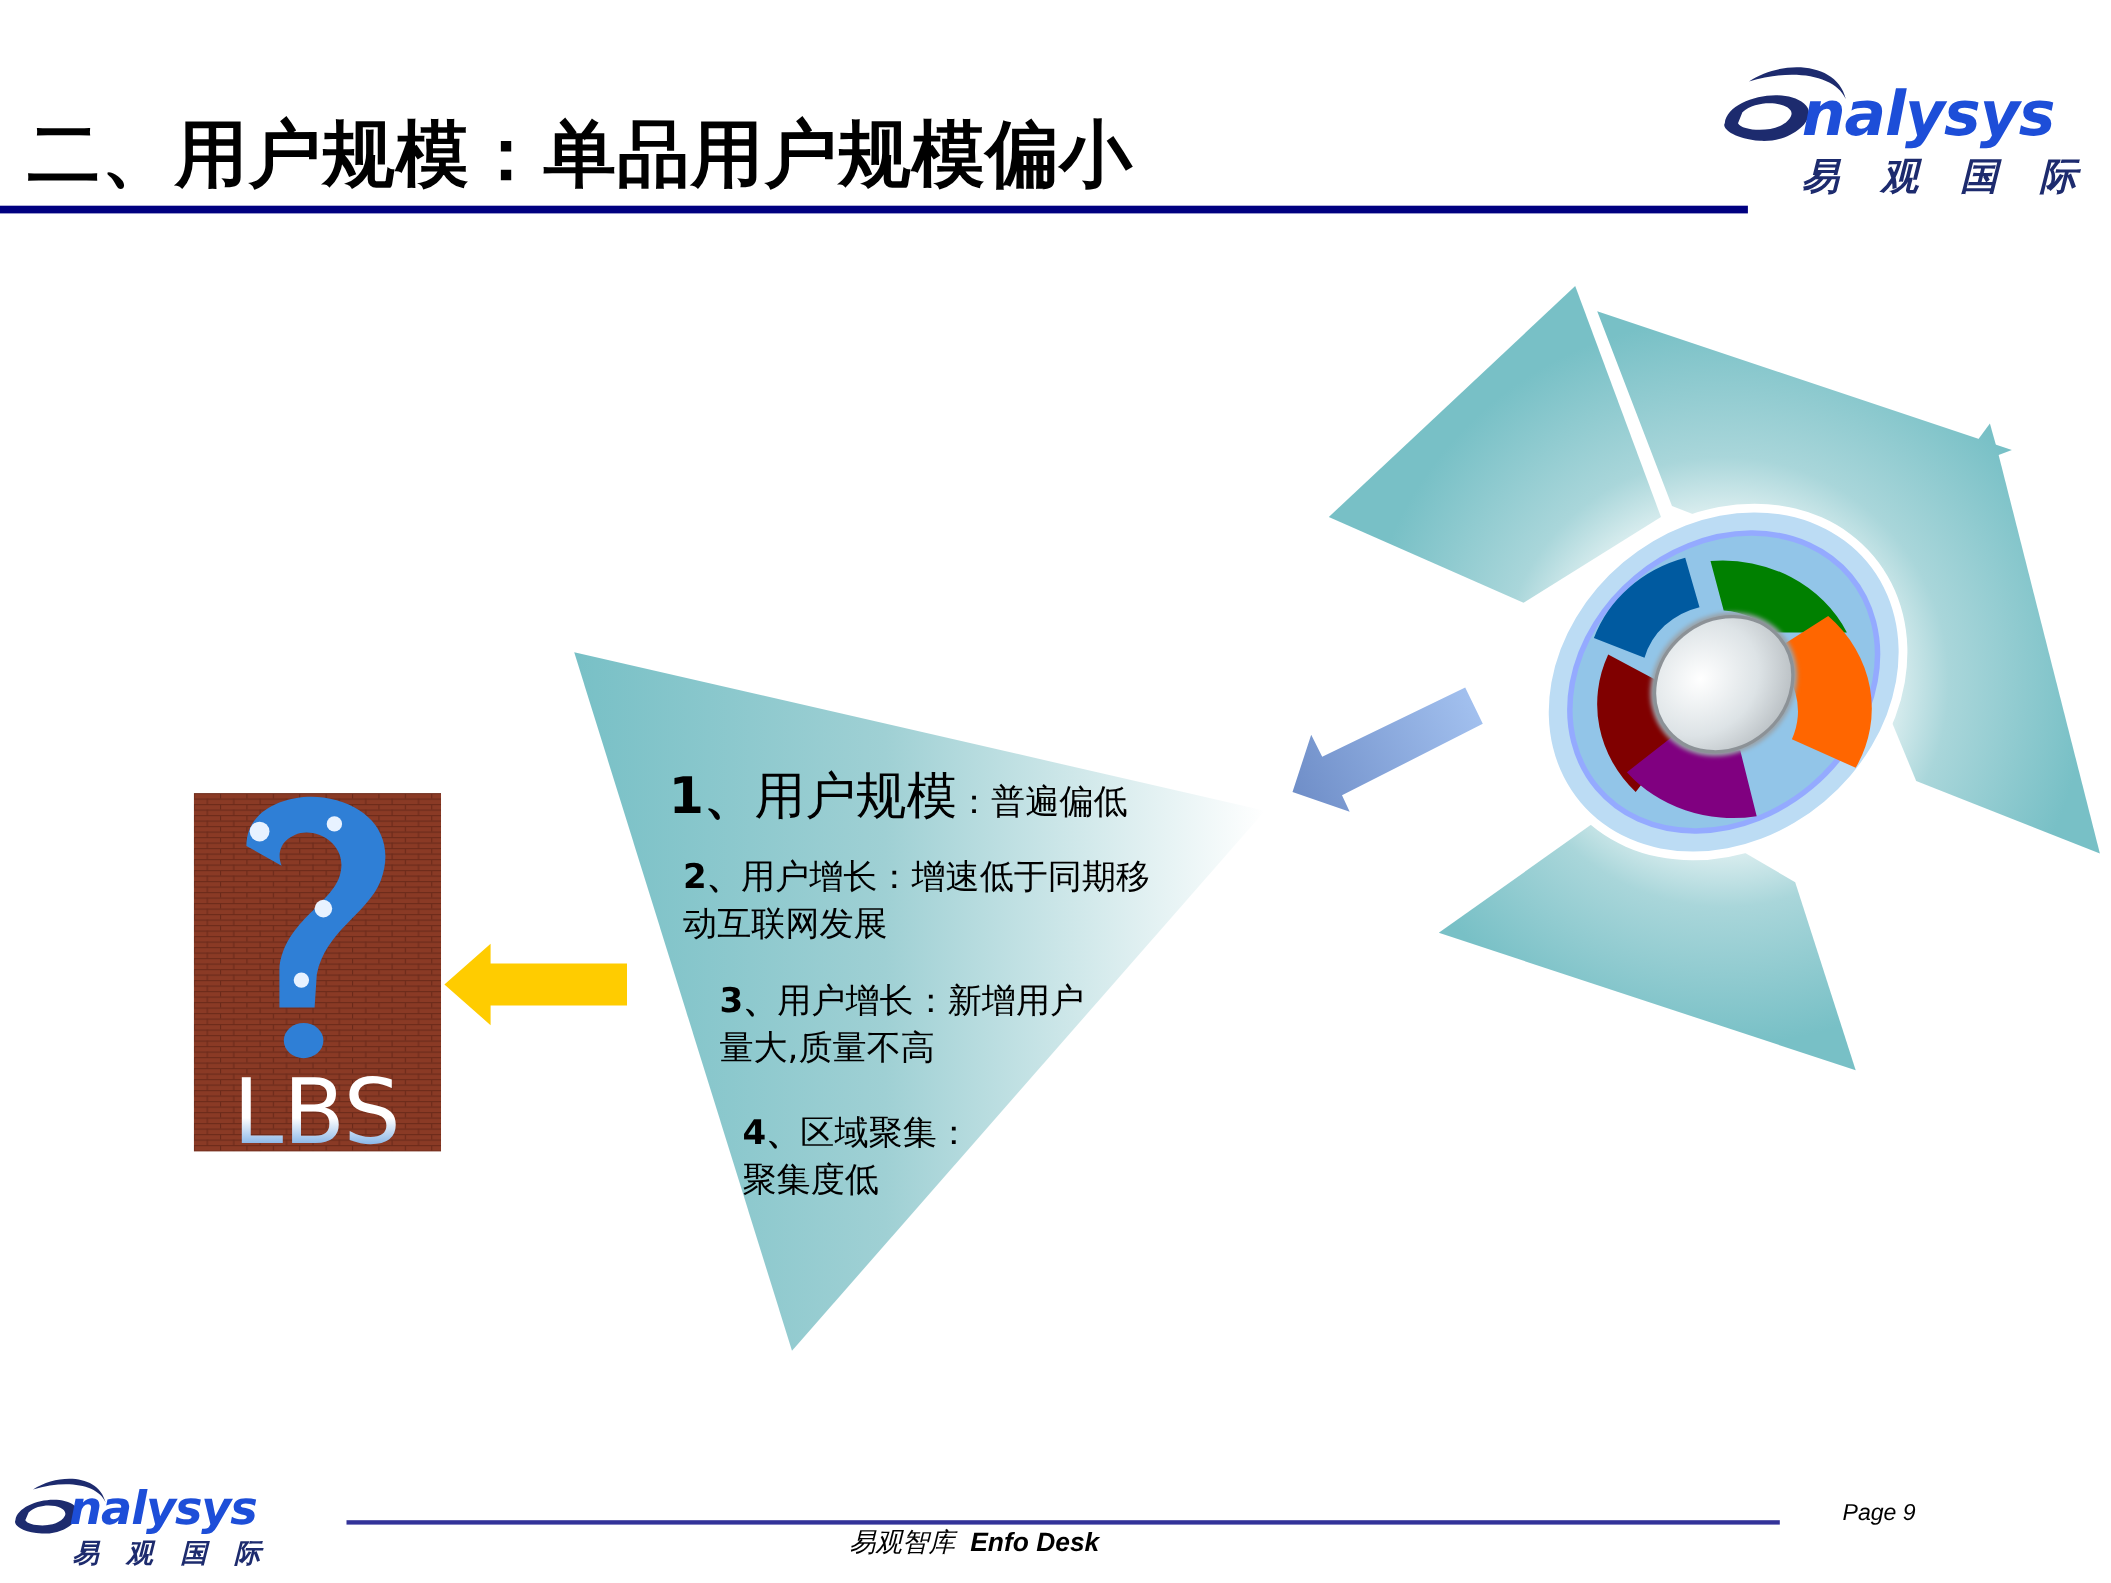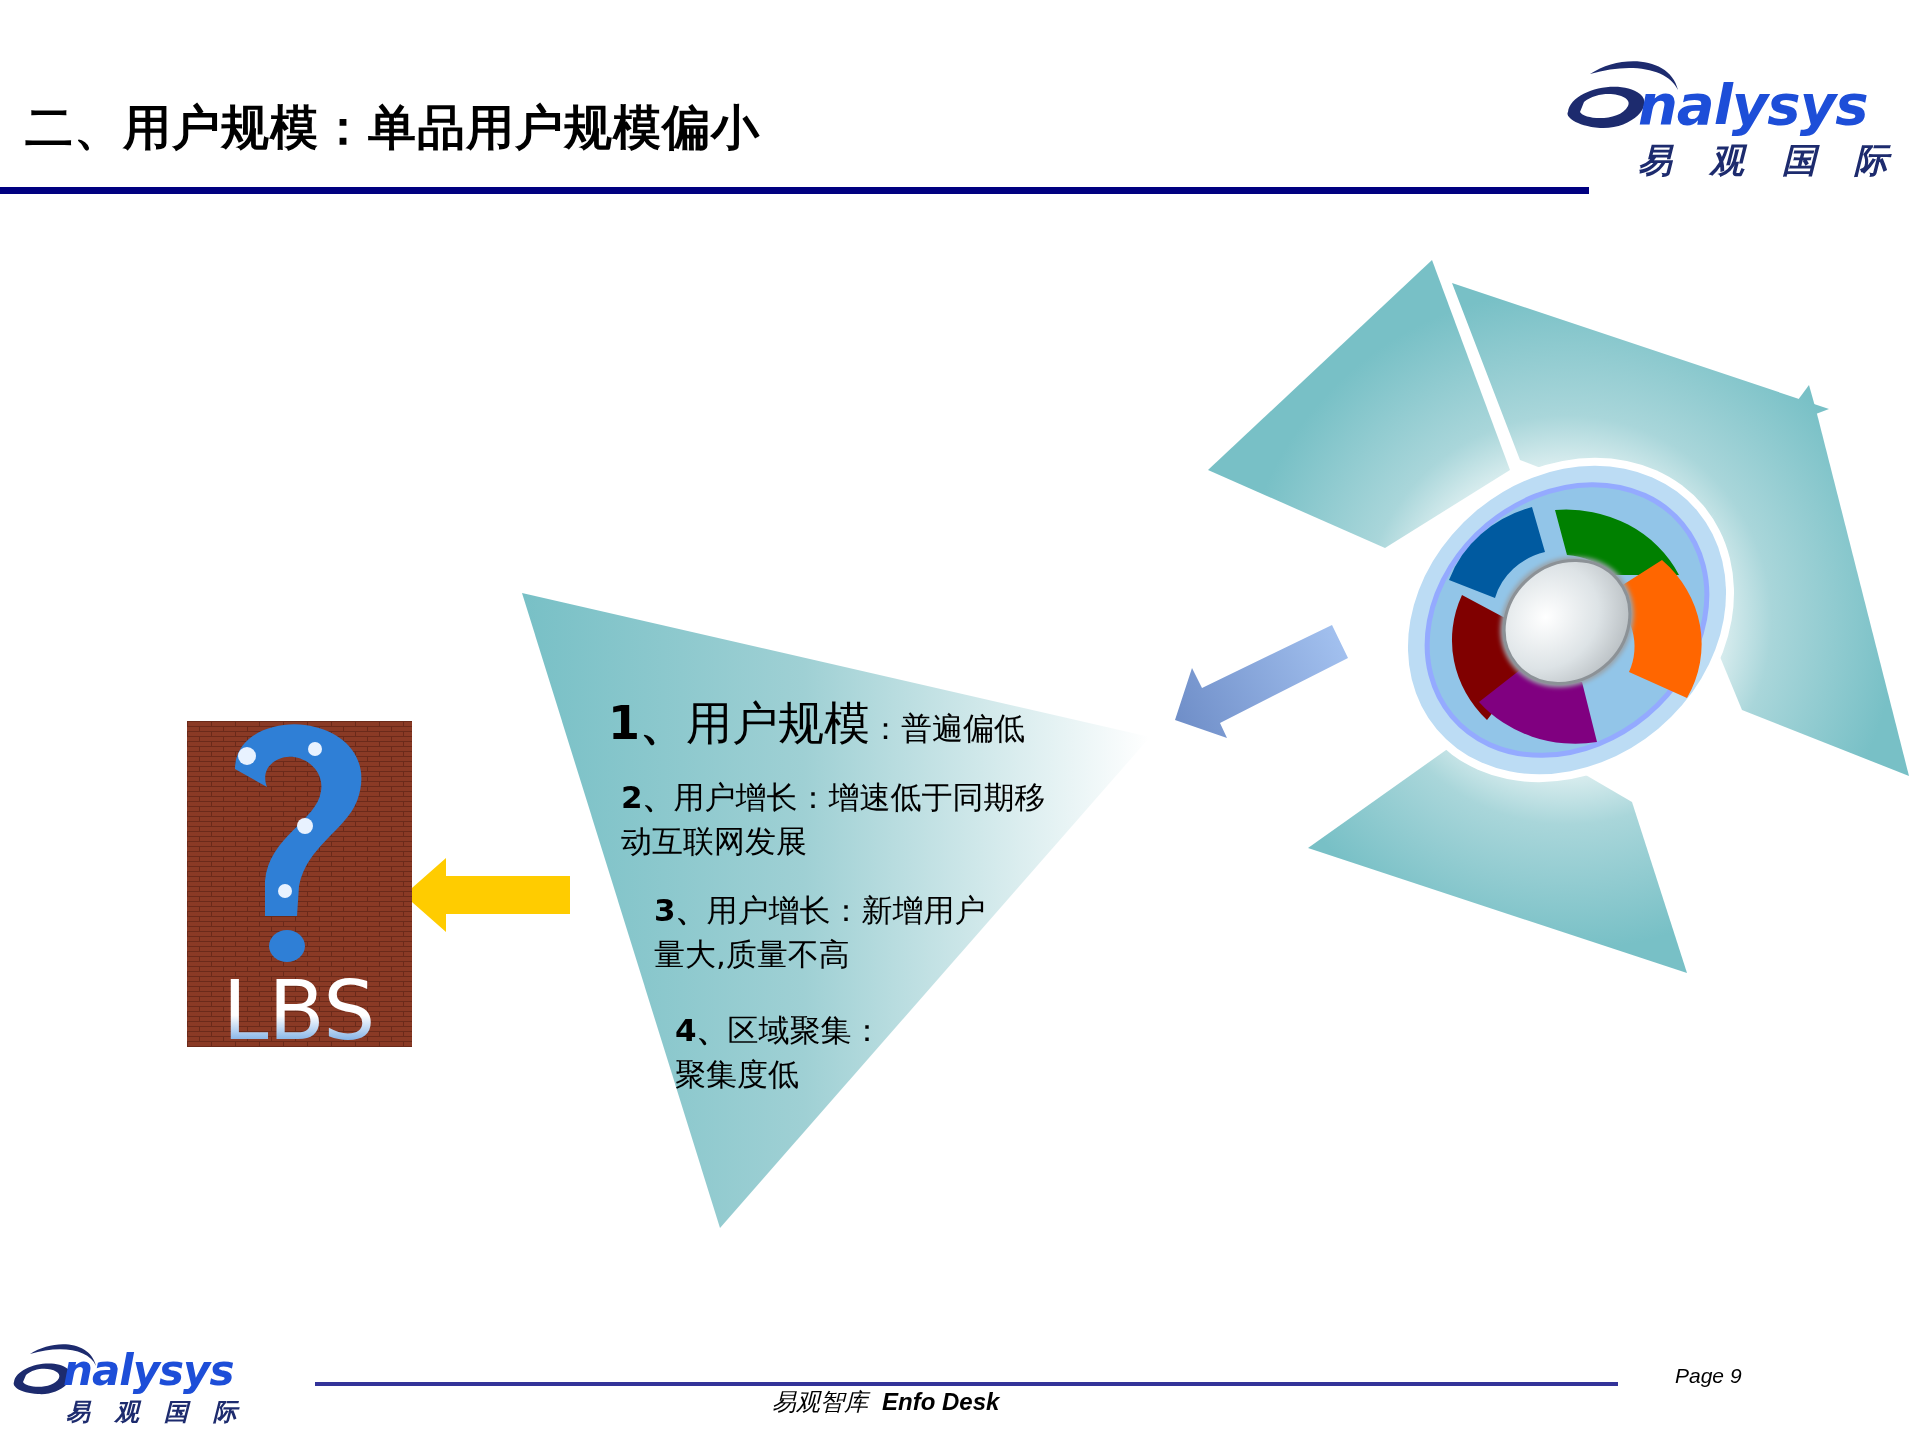--- a/index.html
+++ b/index.html
@@ -1,40 +1,40 @@
 <!DOCTYPE html>
 <html><head>
 <meta charset="utf-8">
 <style>
   html, body { margin:0; padding:0; background:#ffffff; }
   body { width:1919px; height:1439px; position:relative; overflow:hidden;
          font-family:"DejaVu Sans", "Liberation Sans", sans-serif; }
   .abs { position:absolute; }
-  #title { left:25px; top:96px; font-size:48px; font-weight:bold; color:#000; letter-spacing:1px;
+  #title { left:25px; top:96px; font-size:66px; font-weight:bold; color:#000; letter-spacing:1px;
            font-family:"DejaVu Sans", sans-serif; white-space:nowrap; }
   #header-rule { left:0; top:187px; width:1589px; height:7px; background:#000080; }
   .logo-latin { font-family:"DejaVu Sans", sans-serif; font-weight:bold; font-style:italic; color:#1d4ed8; white-space:nowrap; }
   .logo-cn { font-family:"DejaVu Sans", sans-serif; font-weight:bold; font-style:italic; color:#1d2b6e; white-space:nowrap; }
   #logo-top { left:1560px; top:50px; width:340px; height:125px; }
   #logo-top .logo-latin { position:absolute; left:78px; top:22px; font-size:56px; letter-spacing:-1px; }
   #logo-top .logo-cn { position:absolute; left:78px; top:88px; font-size:34px; letter-spacing:38px; }
   #logo-bottom { left:8px; top:1336px; width:260px; height:95px; }
   #logo-bottom .logo-latin { position:absolute; left:55px; top:10px; font-size:42px; letter-spacing:-1px; }
   #logo-bottom .logo-cn { position:absolute; left:58px; top:60px; font-size:24px; letter-spacing:25px; }
   #footer-rule { left:315px; top:1382px; width:1303px; height:4px; background:#333399; }
   #footer-text { left:772px; top:1386px; font-size:24px; color:#000; white-space:nowrap; }
   #footer-text .cn { font-style:italic; font-family:"DejaVu Sans", sans-serif; }
   #footer-text .en { font-style:italic; font-weight:bold; font-family:"Liberation Sans", sans-serif; margin-left:14px; }
   #page-num { left:1675px; top:1364px; font-size:21px; font-style:italic; color:#000; font-family:"Liberation Sans", sans-serif;text-align:center; }
   #graphics { left:0; top:0; }
   .list-text { position:absolute; color:#000; white-space:nowrap; line-height:38px; }
   .list-text .head { font-size:46px; }
   .list-text .head b { font-weight:bold; }
   .list-text .body { font-size:31px; }
-  #lbs-image { left:176px; top:721px; width:264px; height:326px; overflow:hidden;margin-left:11px; }
+  #lbs-image { left:176px; top:721px; width:264px; height:326px; overflow:hidden; }
 </style>
 </head>
 <body>
 
 <div id="title" class="abs">二、用户规模：单品用户规模偏小</div>
 <div id="header-rule" class="abs"></div>
 
 <div id="logo-top" class="abs">
   <svg class="abs" style="left:0;top:0" width="120" height="90">
     <path d="M8,62 C10,40 60,28 80,44 C95,56 70,80 40,78 C15,76 5,66 8,62 Z M20,62 C24,70 60,72 68,56 C74,44 40,38 24,52 Z" fill="#1d2b6e" fill-rule="evenodd"></path>

